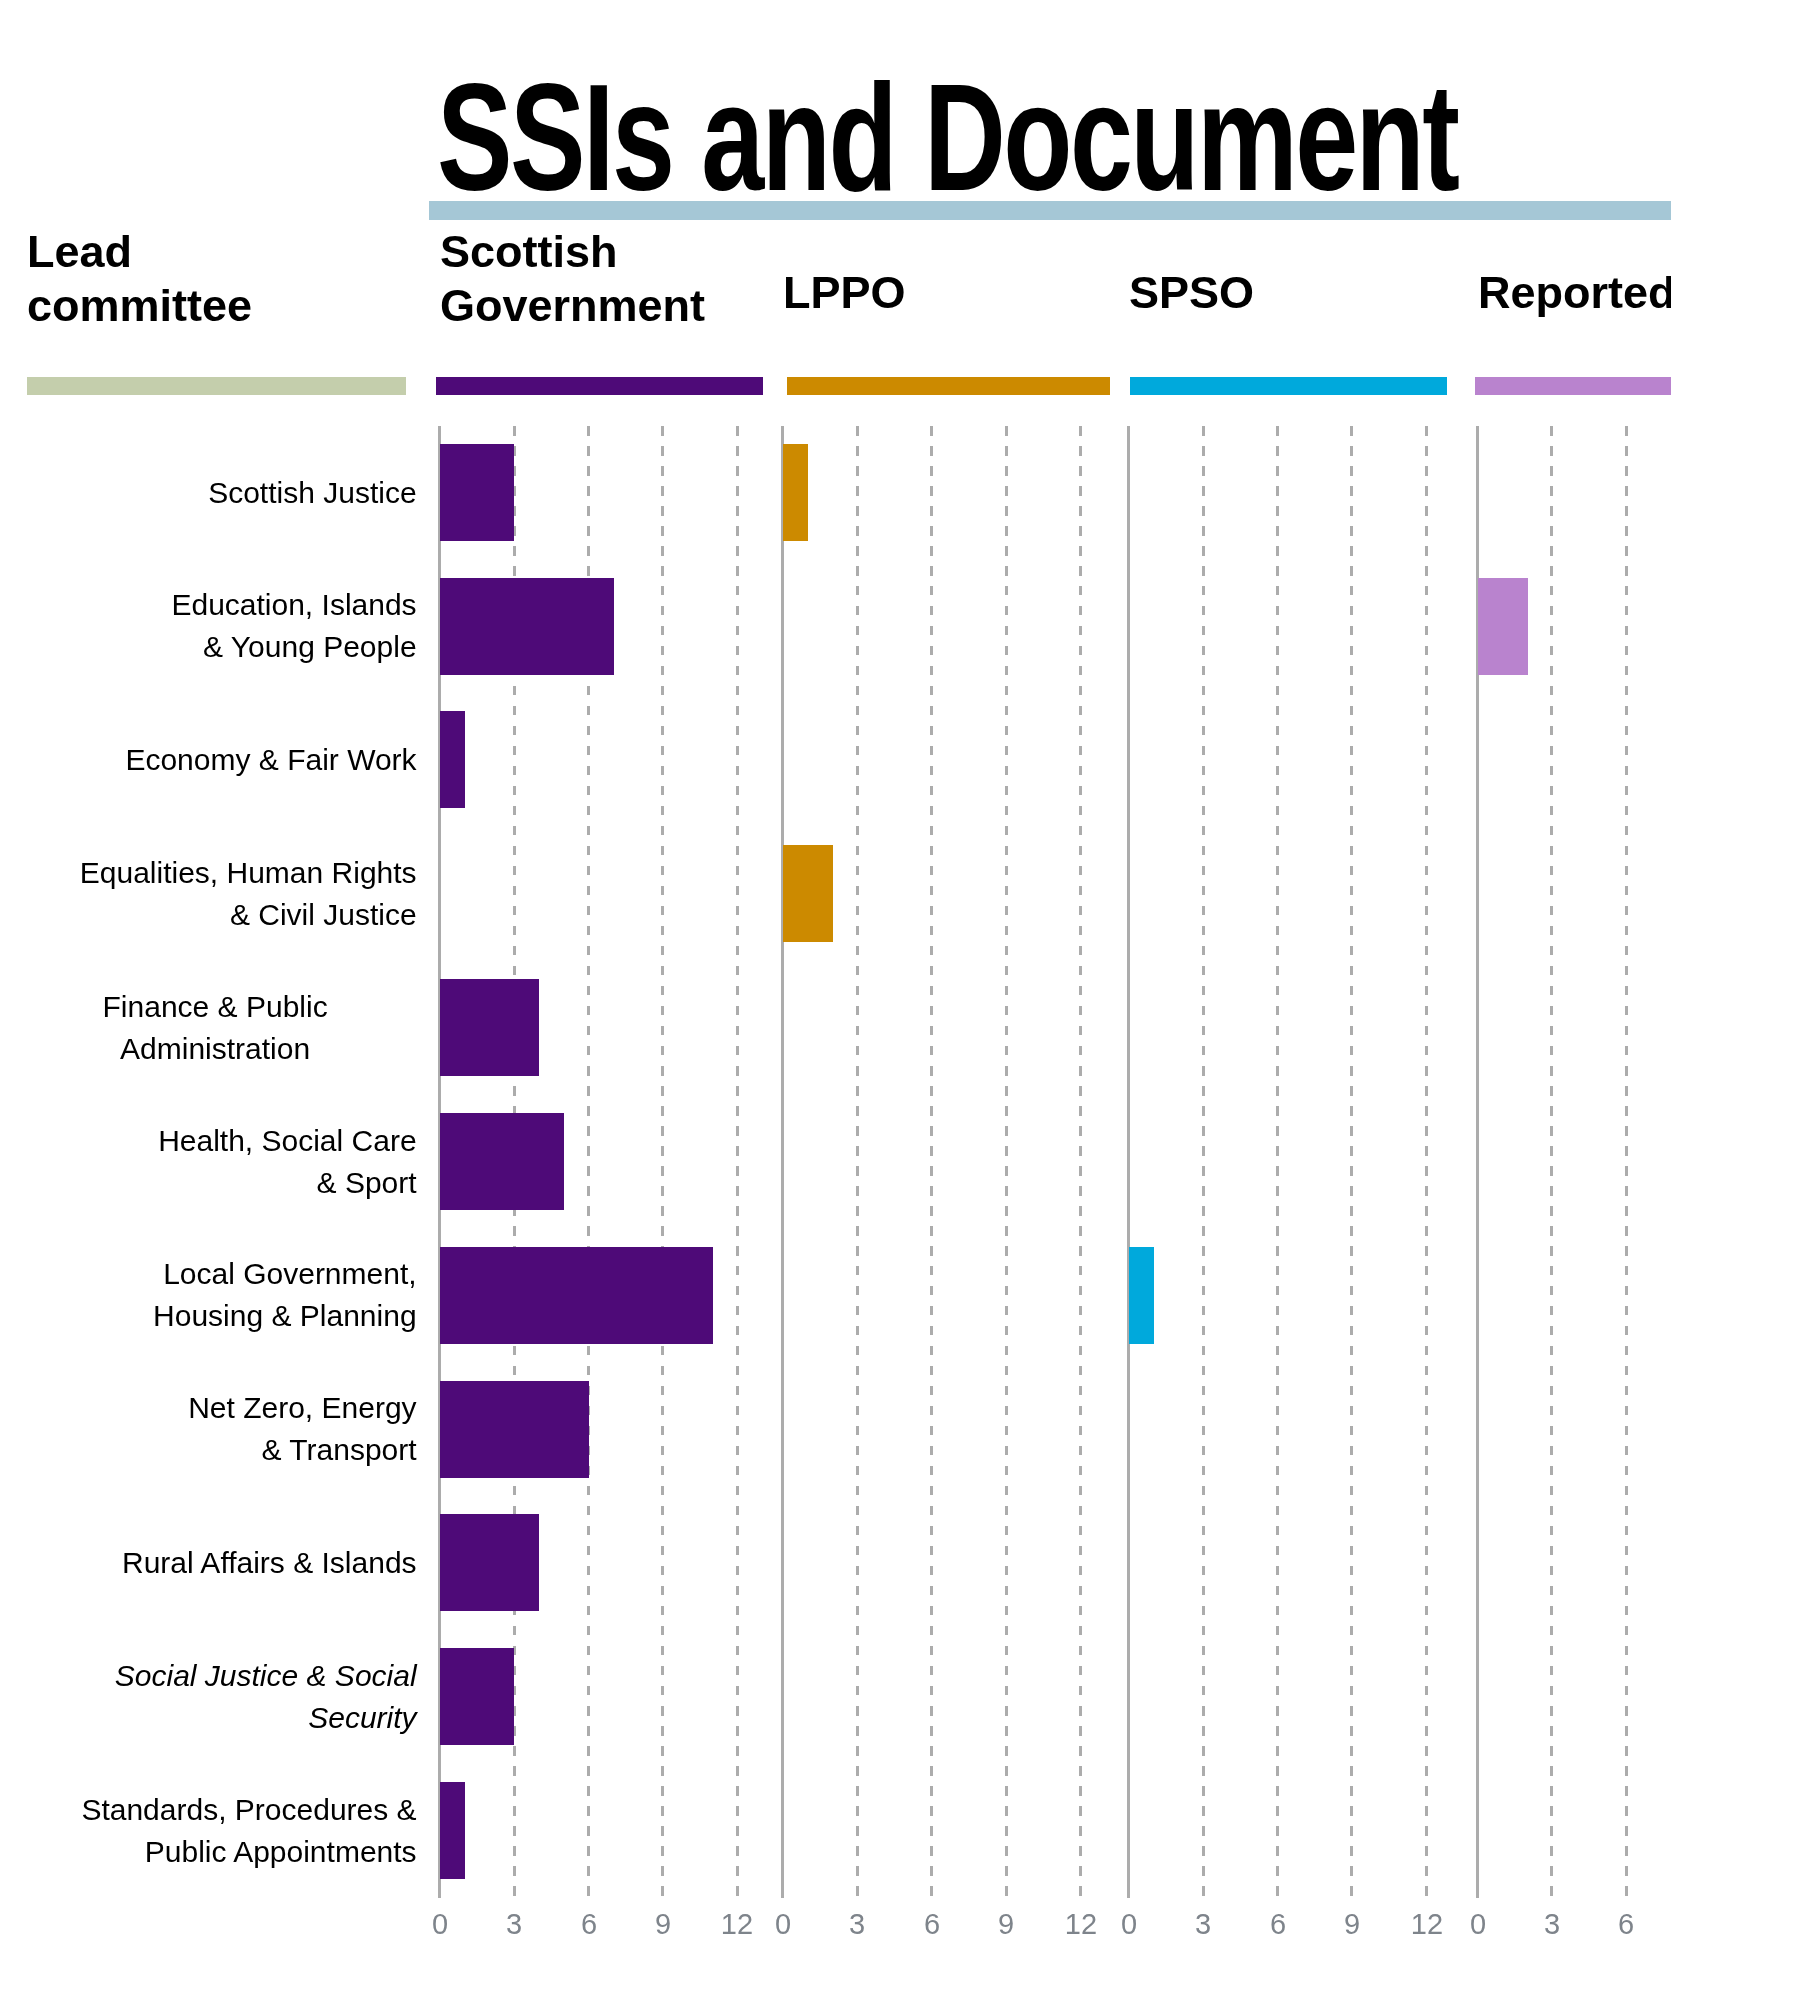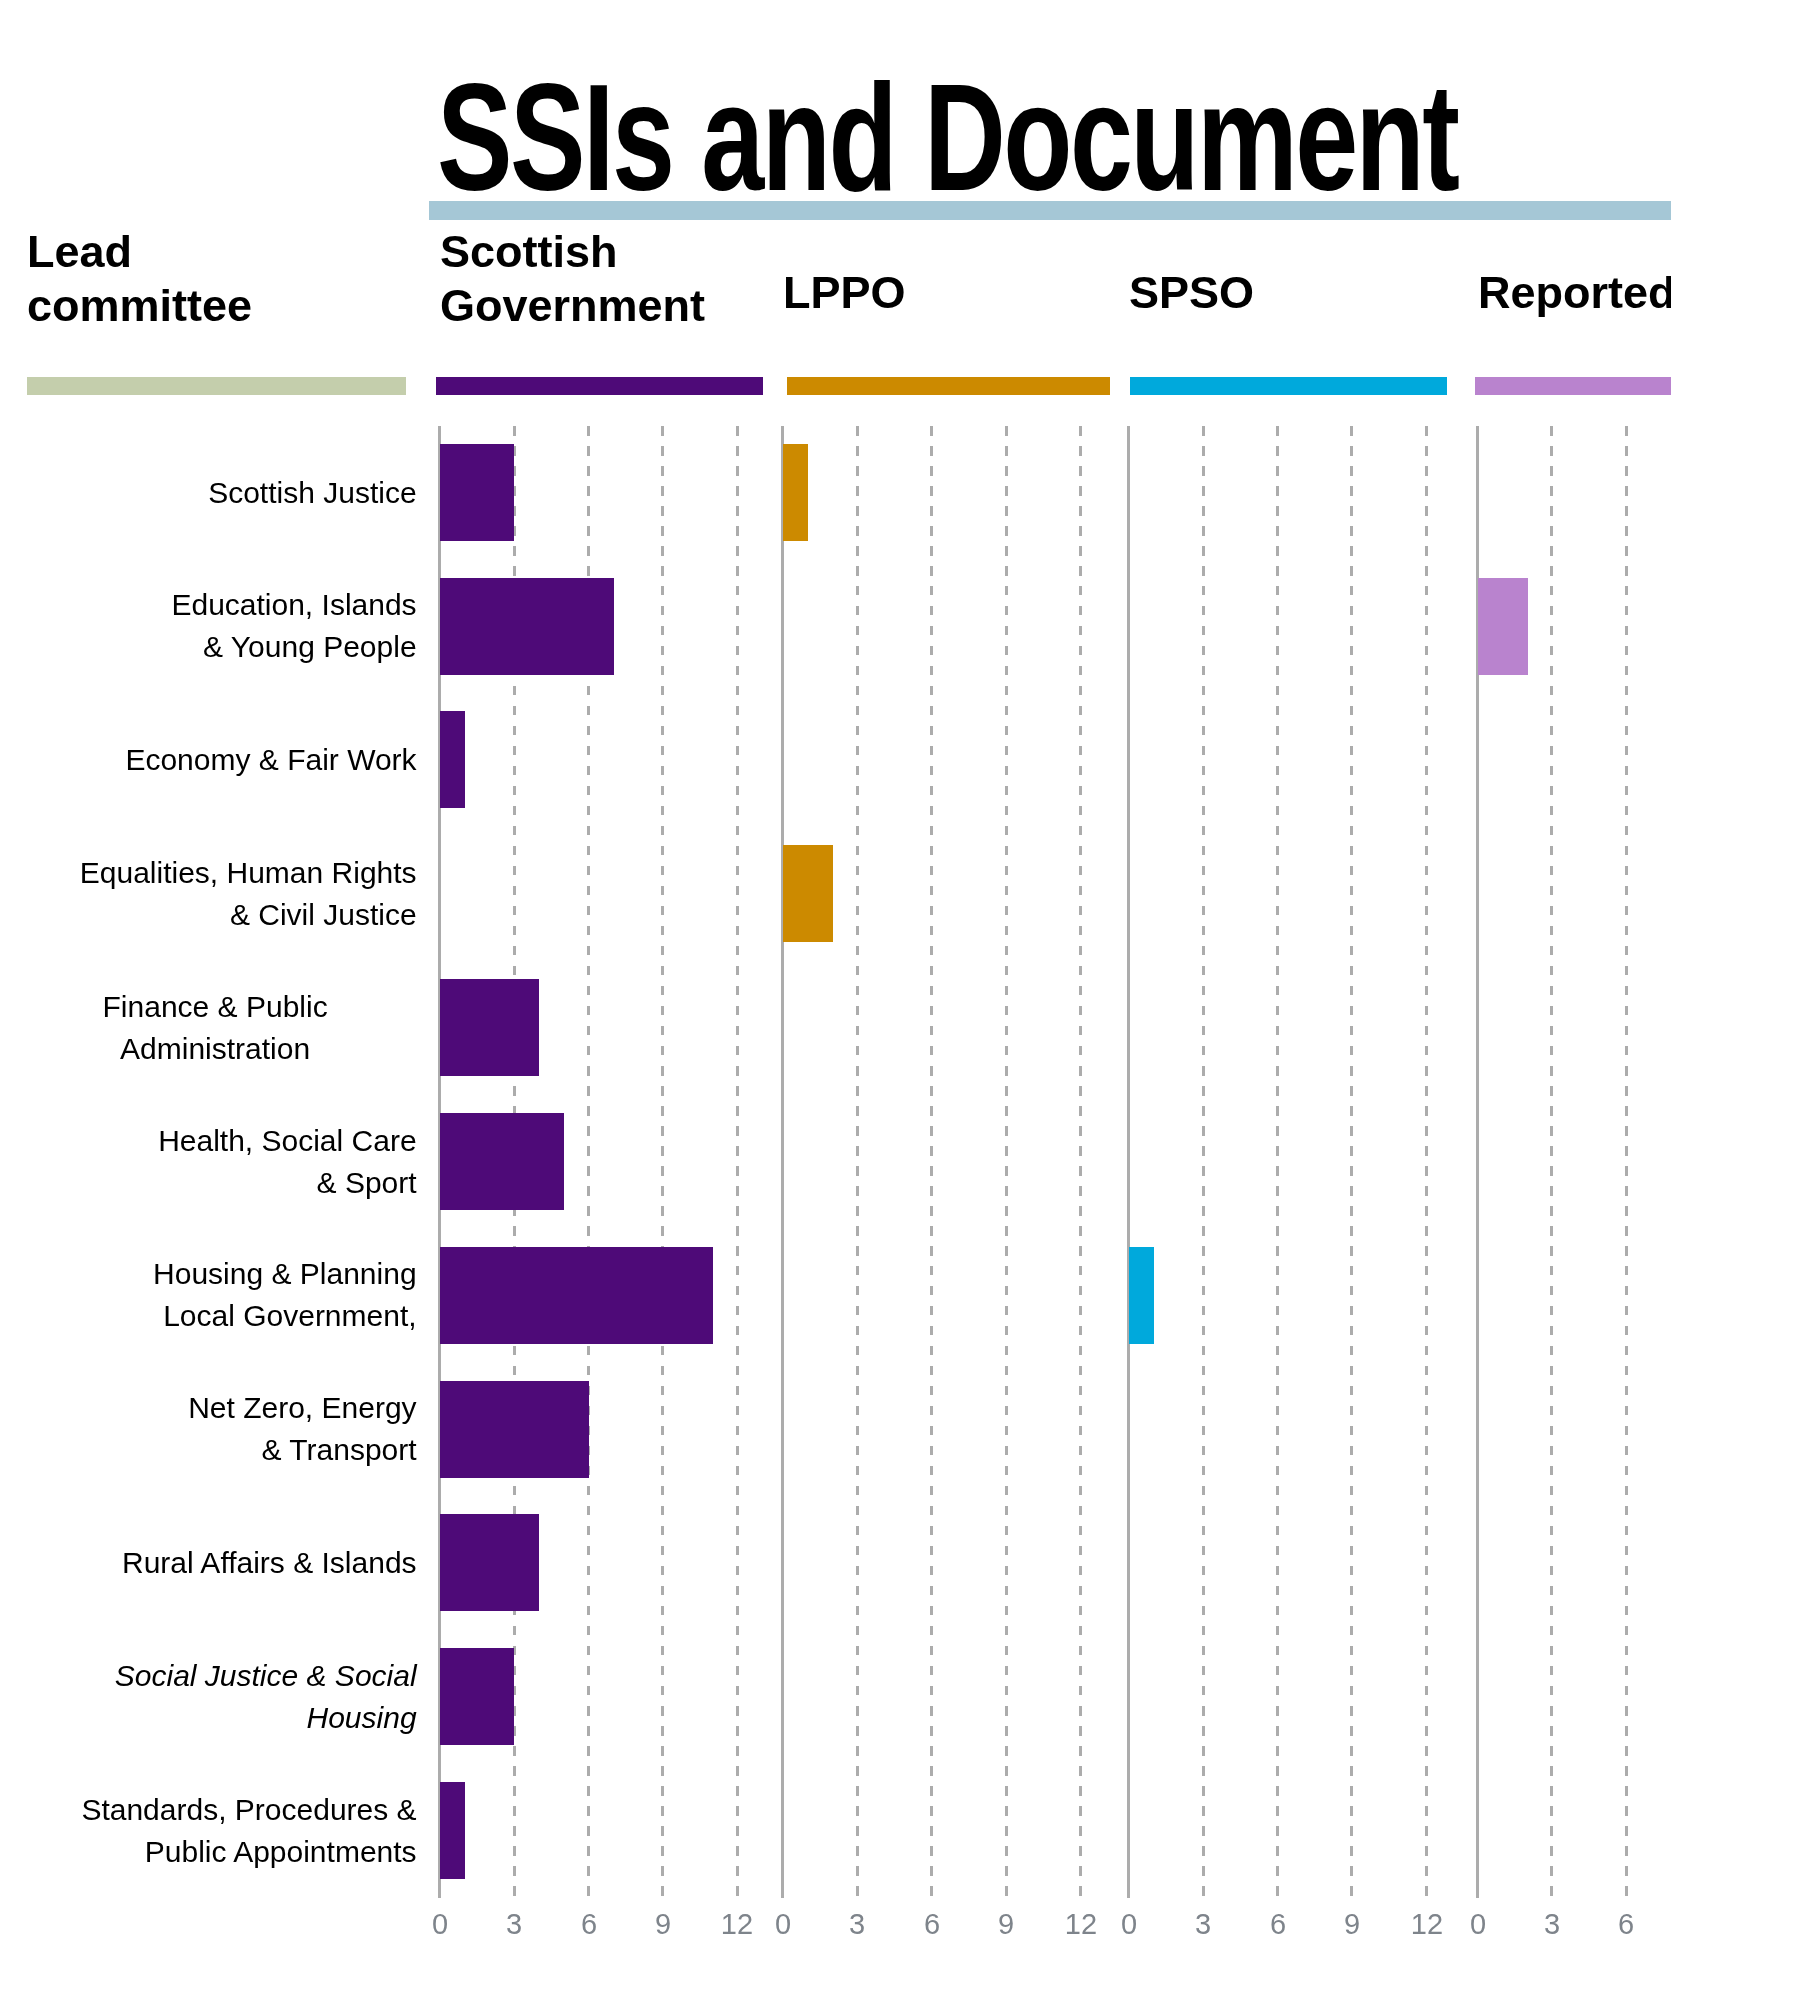--- a/index.html
+++ b/index.html
@@ -68,33 +68,33 @@
     </div>
     <div class="rowlabel" style="top: 961px; height: 134px; text-align: center;">
       <div>Finance &amp; Public</div>
       <div>Administration</div>
     </div>
     <div class="rowlabel" style="top: 1095px; height: 134px;">
       <div>Health, Social Care</div>
       <div>&amp; Sport</div>
     </div>
     <div class="rowlabel" style="top: 1228px; height: 134px;">
+      <div>Local Government,</div>
       <div>Housing &amp; Planning</div>
-      <div>Local Government,</div>
     </div>
     <div class="rowlabel" style="top: 1362px; height: 134px;">
       <div>Net Zero, Energy</div>
       <div>&amp; Transport</div>
     </div>
     <div class="rowlabel" style="top: 1496px; height: 134px;">
       <div>Rural Affairs &amp; Islands</div>
     </div>
     <div class="rowlabel" style="top: 1630px; height: 134px; font-style: italic;">
       <div>Social Justice &amp; Social</div>
-      <div>Housing</div>
+      <div>Security</div>
     </div>
     <div class="rowlabel" style="top: 1764px; height: 134px;">
       <div>Standards, Procedures &amp;</div>
       <div>Public Appointments</div>
     </div>
     <div class="gridline solid" style="left: 438px; top: 426px; height: 1472px;"></div>
     <div class="tick" style="left: 440px; color: rgb(126, 132, 139);">0</div>
     <div class="gridline dashed" style="left: 513px; top: 426px; height: 1472px;"></div>
     <div class="tick" style="left: 514px; color: rgb(126, 132, 139);">3</div>
     <div class="gridline dashed" style="left: 587px; top: 426px; height: 1472px;"></div>

